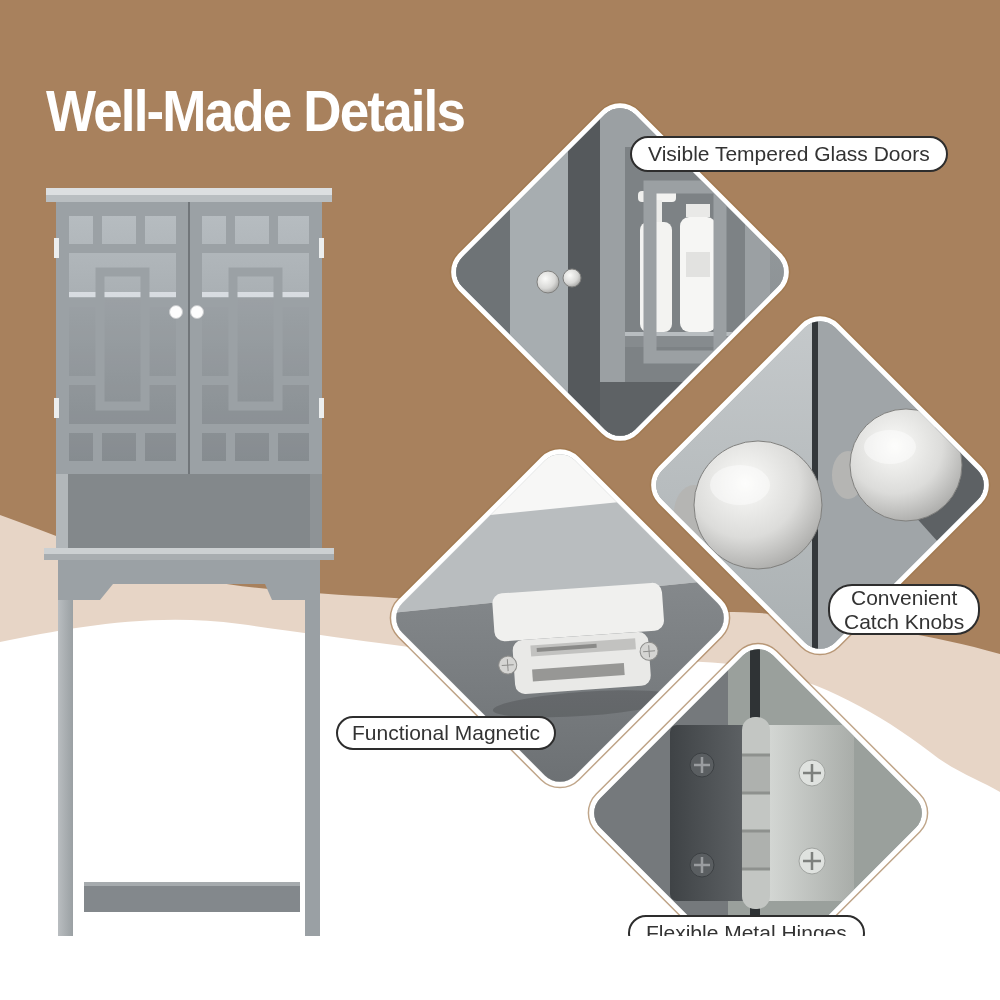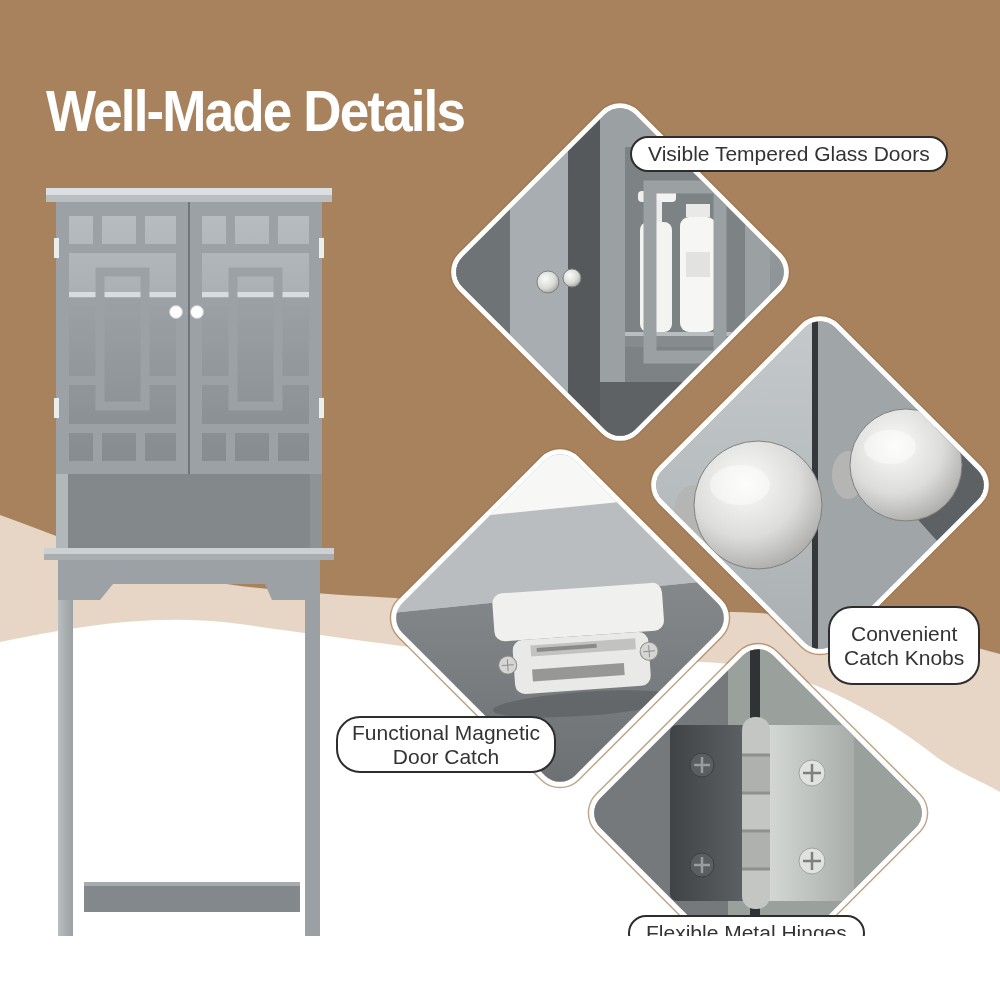--- a/index.html
+++ b/index.html
@@ -36,21 +36,21 @@
     font-size:21px; line-height:1.12; text-align:center;
     padding:4px 16px; border-radius:24px; white-space:nowrap;
   }
   .callout.pill { border-radius:999px; }
   .callout .line { display:block; }
   .d1 { left:493px; top:145px; }
   .d2 { left:693px; top:358px; }
   .d3 { left:433px; top:491px; }
   .d4 { left:631px; top:686px; }
   .c1 { left:630px; top:136px; }
-  .c2 { left:828px; top:606px; padding:14px 14px; }
+  .c2 { left:828px; top:584px; padding:0 14px; }
   .c3 { left:336px; top:716px; padding:3px 14px; }
   .c4 { left:628px; top:915px;text-align:center; }
 </style>
 </head>
 <body>
 
 <div class="canvas">
 
   <svg class="bg" width="1000" height="1000" viewBox="0 0 1000 1000">
     <rect x="0" y="0" width="1000" height="1000" style="fill:var(--background-brown,#a8815d)"></rect>
@@ -316,19 +316,18 @@
 
   <div class="callout pill c1">
     <span class="line">Visible Tempered Glass Doors</span>
   </div>
   <div class="callout c2">
     <span class="line">Convenient</span>
     <span class="line">Catch Knobs</span>
   </div>
   <div class="callout c3">
     <span class="line">Functional Magnetic</span>
-    <span class="line">Door Catch</span>
   </div>
   <div class="callout pill c4">
     <span class="line">Flexible Metal Hinges</span>
   </div>
 
 </div>
 
 </body></html>

